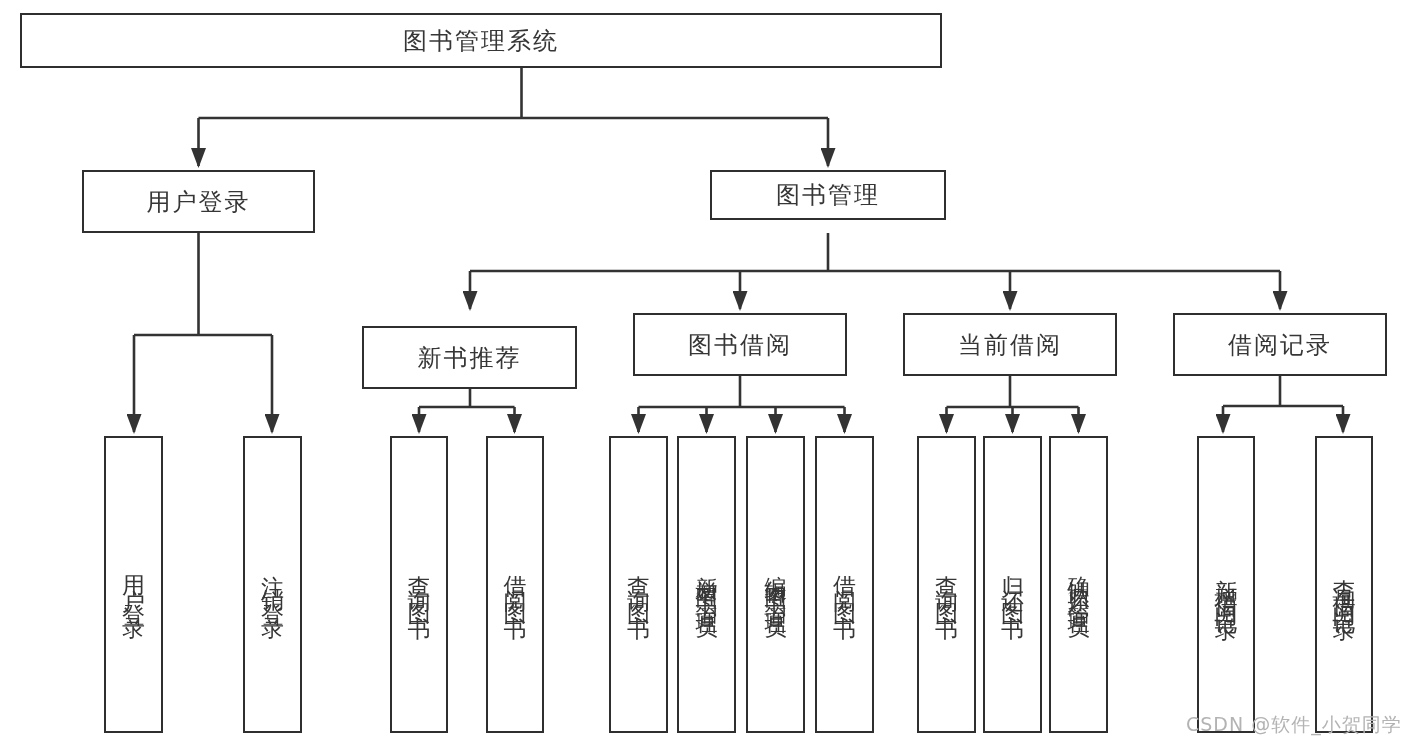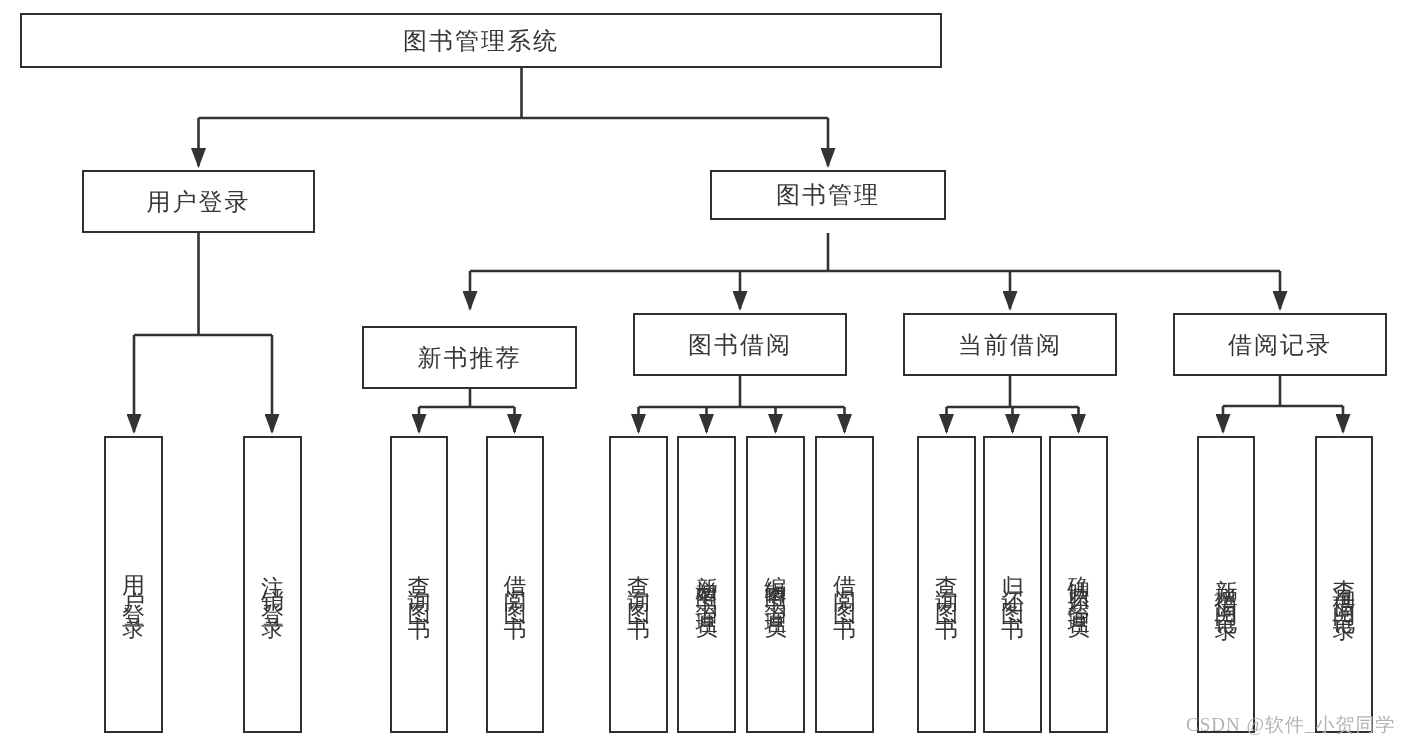--- a/index.html
+++ b/index.html
@@ -53,21 +53,20 @@
   .vbox .vtext.v9 { letter-spacing: 6px; font-size: 22px; }
   .watermark {
     position: absolute;
     left: 1186px;
     top: 712px;
     font-size: 19px;
     color: var(--watermark);
     letter-spacing: 1px;
     white-space: nowrap;
     z-index: 5;
-    font-family: Liberation Serif, serif;
   }
 </style>
 </head>
 <body>
 
 <div class="canvas">
 
   <svg class="connectors" width="1405" height="747" viewBox="0 0 1405 747" xmlns="http://www.w3.org/2000/svg">
     <defs>
       <marker id="arrow" viewBox="0 0 20 15" refX="18" refY="7.5" markerWidth="20" markerHeight="15" markerUnits="userSpaceOnUse" orient="auto">

